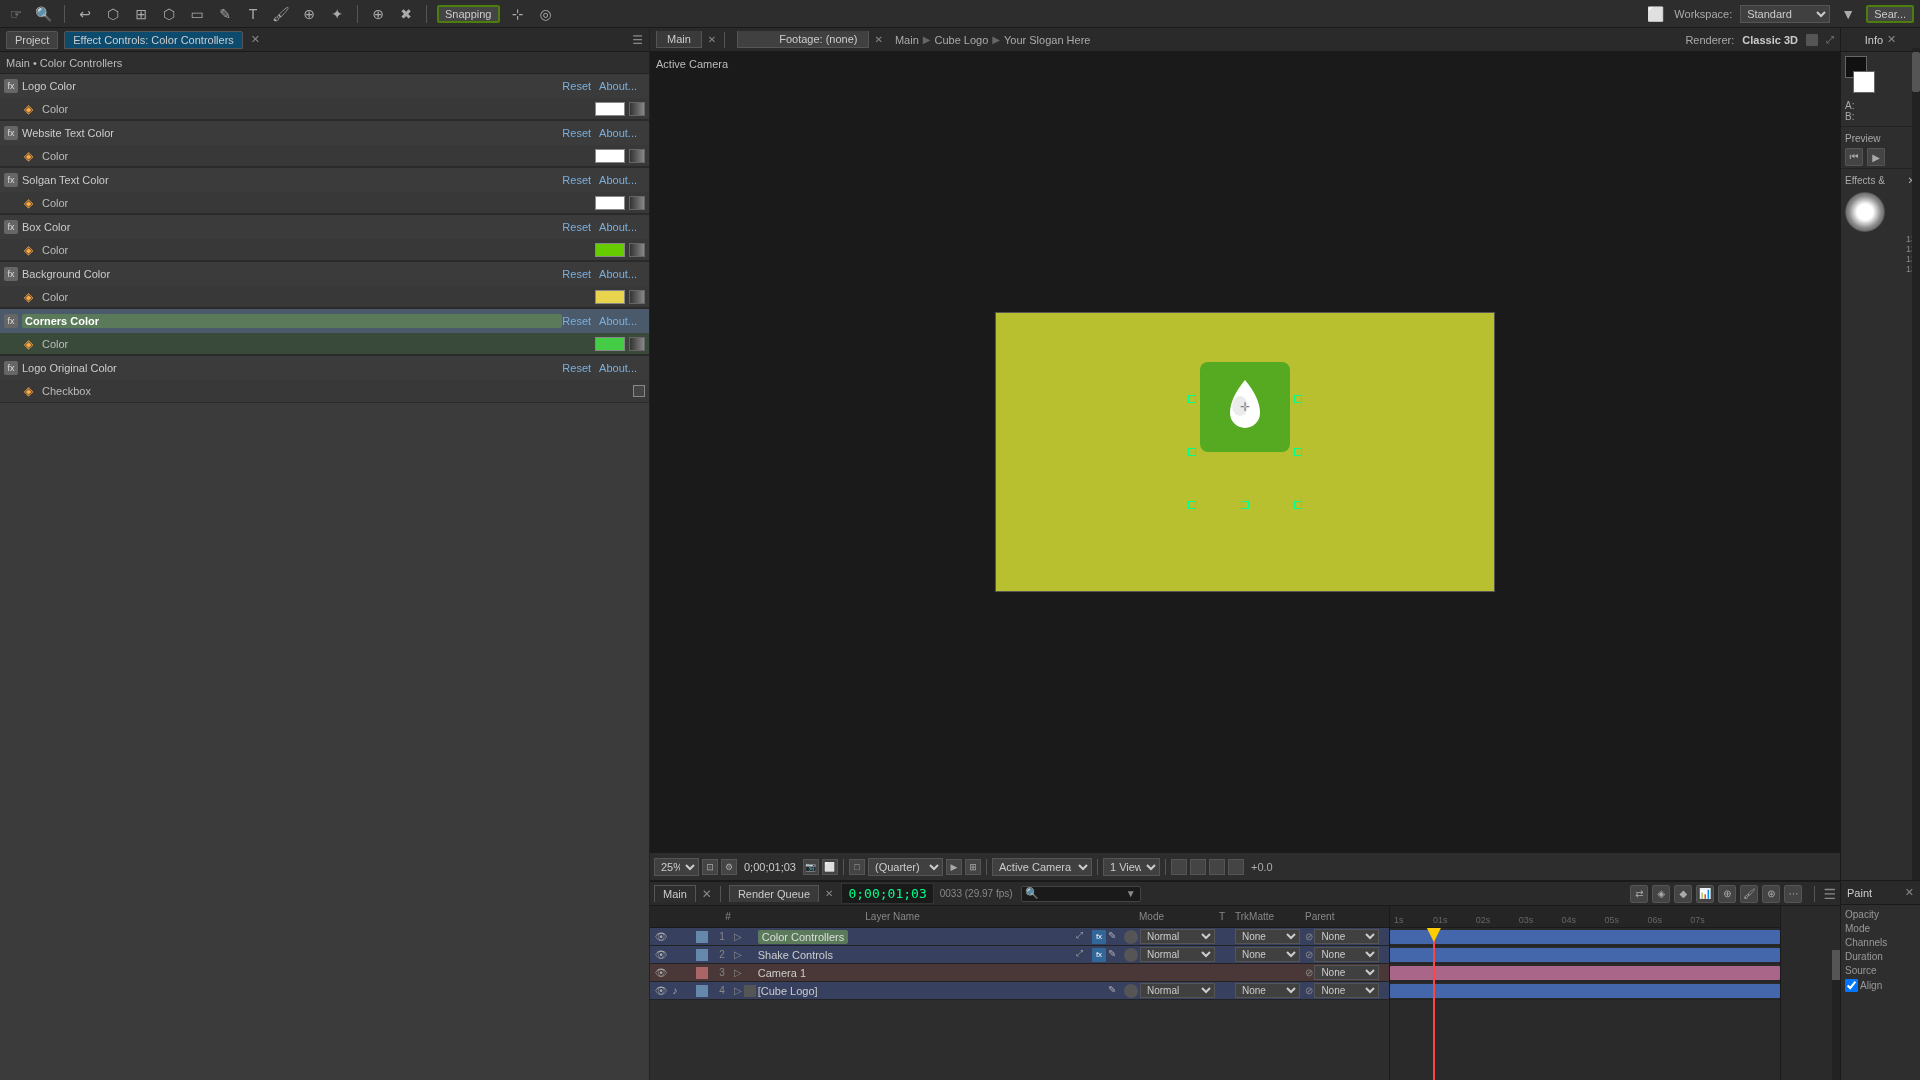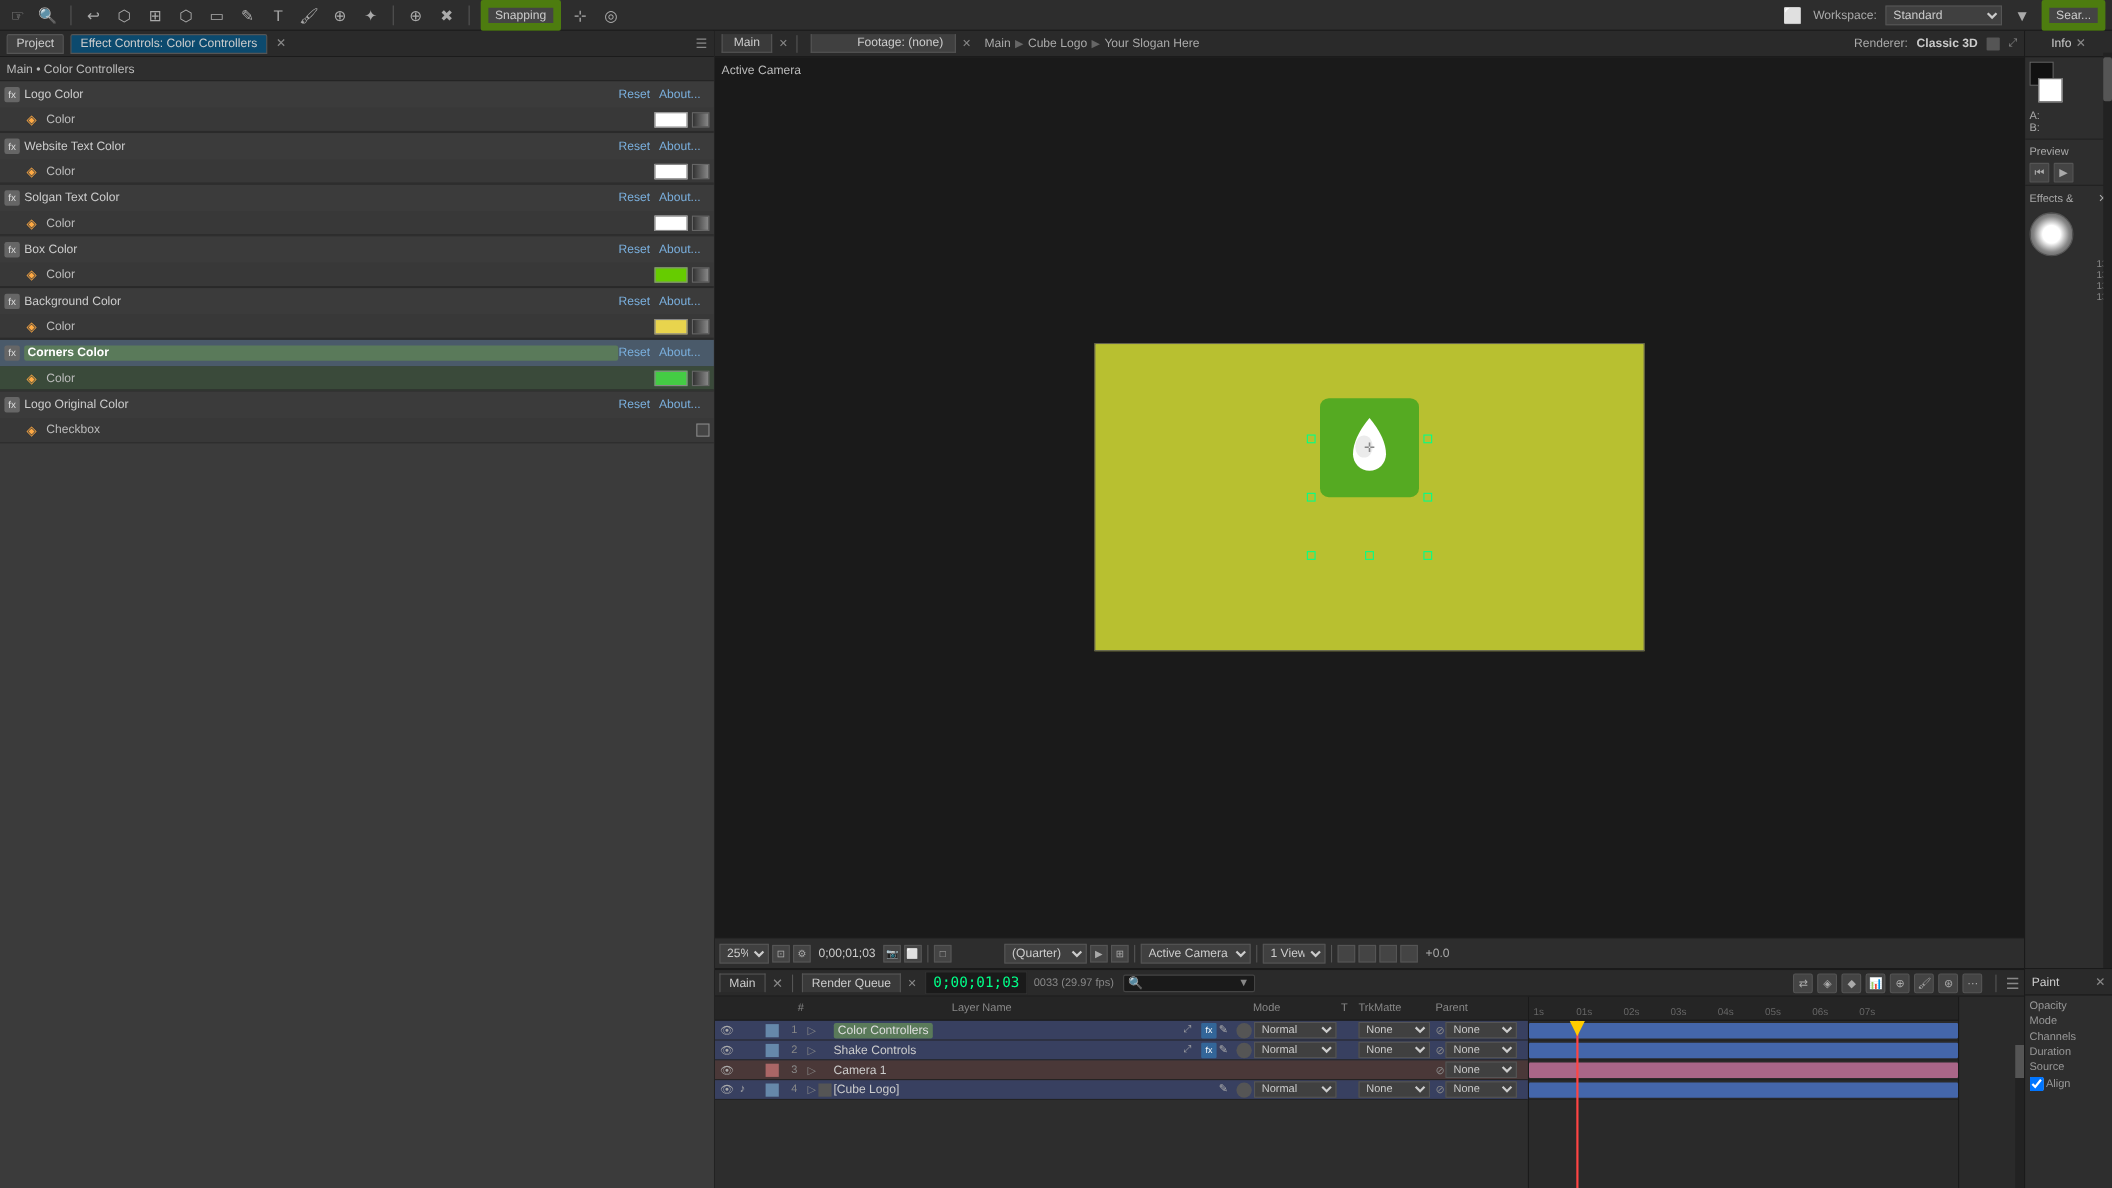--- a/index.html
+++ b/index.html
@@ -27,21 +27,21 @@
       flex-shrink: 0;
     }
     .toolbar-icon {
       width: 20px; height: 20px;
       display: flex; align-items: center; justify-content: center;
       color: #aaa; font-size: 14px; cursor: pointer;
     }
     .toolbar-separator { width: 1px; height: 18px; background: #555; margin: 0 2px; }
     .snapping-label {
       background: #444;
-      border: 7px solid #4d7c0f;
+      border: 2px solid #4d7c0f;
       border-radius: 2px;
       padding: 1px 6px;
       color: #ccc;
       font-size: 11px;
     }
 
     
     .main-layout {
       display: flex;
       flex: 1;
@@ -589,21 +589,21 @@
   <div class="toolbar-separator"></div>
   <div class="toolbar-icon">⊕</div>
   <div class="toolbar-icon">✖</div>
   <div class="toolbar-separator"></div>
   <div class="snapping-label">Snapping</div>
   <div class="toolbar-icon">⊹</div>
   <div class="toolbar-icon">◎</div>
   <div style="flex:1"></div>
   <div class="toolbar-icon">⬜</div>
   <div style="color:#aaa;font-size:11px;">Workspace:</div>
-  <select class="zoom-select" style="width:106px;">
+  <select class="zoom-select" style="width:90px;">
     <option>Standard</option>
   </select>
   <div class="toolbar-icon">▼</div>
   <div class="snapping-label">Sear...</div>
 </div>
 
 <div class="main-layout">
 
   <div class="left-panel">
 
@@ -804,21 +804,21 @@
           <option>50%</option>
           <option>100%</option>
         </select>
         <div style="width:16px;height:16px;background:#444;border:1px solid #555;cursor:pointer;display:flex;align-items:center;justify-content:center;font-size:9px;color:#aaa;">⊡</div>
         <div style="width:16px;height:16px;background:#444;border:1px solid #555;cursor:pointer;display:flex;align-items:center;justify-content:center;font-size:9px;color:#aaa;">⚙</div>
         <span class="timecode">0;00;01;03</span>
         <div style="width:16px;height:16px;background:#444;border:1px solid #555;cursor:pointer;display:flex;align-items:center;justify-content:center;font-size:9px;color:#aaa;">📷</div>
         <div style="width:16px;height:16px;background:#444;border:1px solid #555;cursor:pointer;display:flex;align-items:center;justify-content:center;font-size:9px;color:#aaa;">⬜</div>
         <div class="footer-separator"></div>
         <div style="width:16px;height:16px;background:#444;border:1px solid #555;cursor:pointer;display:flex;align-items:center;justify-content:center;font-size:9px;color:#aaa;">□</div>
-        <select class="zoom-select" style="width:75px;margin-left:45px;">
+        <select class="zoom-select" style="width:75px;">
           <option>(Quarter)</option>
           <option>(Full)</option>
           <option>(Half)</option>
         </select>
         <div style="width:16px;height:16px;background:#444;border:1px solid #555;cursor:pointer;display:flex;align-items:center;justify-content:center;font-size:9px;color:#aaa;">▶</div>
         <div style="width:16px;height:16px;background:#444;border:1px solid #555;cursor:pointer;display:flex;align-items:center;justify-content:center;font-size:9px;color:#aaa;">⊞</div>
         <div class="footer-separator"></div>
         <select class="zoom-select" style="width:100px;">
           <option>Active Camera</option>
         </select>

